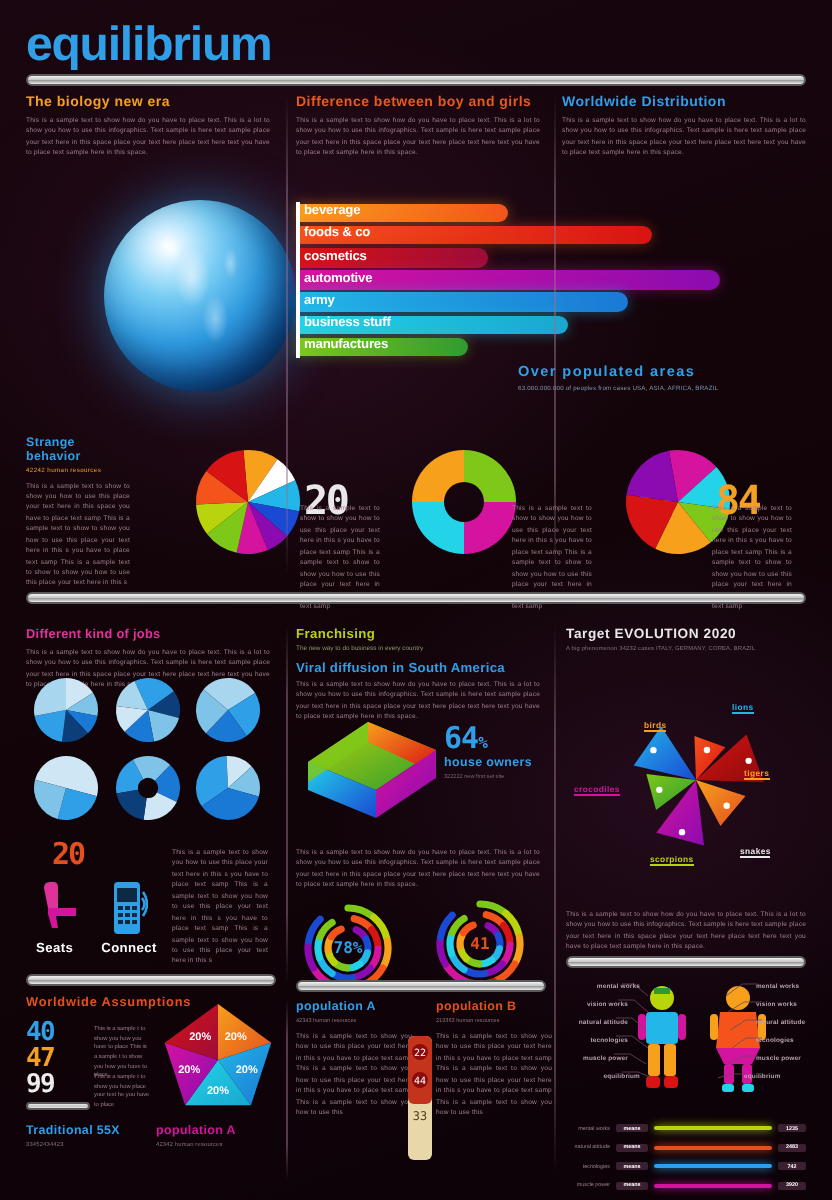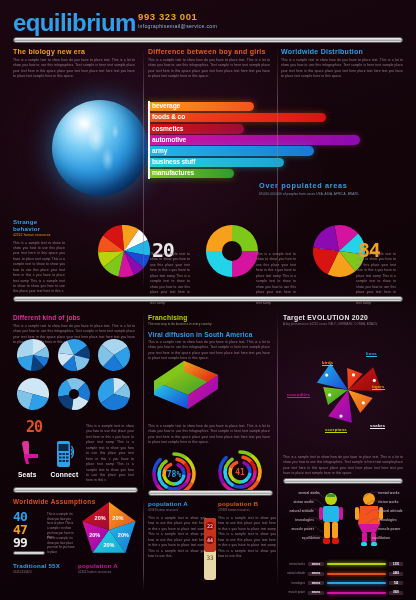--- a/index.html
+++ b/index.html
@@ -203,24 +203,20 @@
     position: absolute; width: 1px;
     background: linear-gradient(180deg, rgba(120,90,110,0) 0%, rgba(150,110,140,0.5) 20%, rgba(150,110,140,0.5) 80%, rgba(120,90,110,0) 100%);
   }
 </style>
 </head>
 <body>
 
 <div class="page">
 
   <div class="brand">equilibrium</div>
-  <div class="contact">
-    <div class="phone">993 323 001</div>
-    <div class="email">infographisemail@service.com</div>
-  </div>
   <div class="rule" id="rule-top"></div>
 
   <div class="col" id="col-bio">
     <h3>The biology new era</h3>
     <div class="body-txt">This is a sample text to show how do you have to place text. This is a lot to show you how to use this infographics. Text sample is here text sample place your text here in this space place your text here place text here text you have to place text sample here in this space.</div>
   </div>
   <div class="col" id="col-diff">
     <h3>Difference between boy and girls</h3>
     <div class="body-txt">This is a sample text to show how do you have to place text. This is a lot to show you how to use this infographics. Text sample is here text sample place your text here in this space place your text here place text here text you have to place text sample here in this space.</div>
   </div>
@@ -470,20 +466,25 @@
           <stop offset="100%" stop-color="#8c0bb0"></stop>
       </linearGradient>
     </defs>
     <polygon points="4,26 34,6 68,20 38,40" fill="url(#py1)"></polygon>
     <polygon points="34,6 68,20 64,30 34,16" fill="url(#py2)"></polygon>
     <polygon points="4,26 38,40 38,54 4,40" fill="url(#py3)"></polygon>
     <polygon points="38,40 68,20 68,34 38,54" fill="url(#py4)"></polygon>
     <polygon points="4,26 34,6 34,16 4,36" fill="#7ec81a" opacity="0.85"></polygon>
   </svg>
 
+  <div class="pct64">
+    <div class="n"><span>64</span><small>%</small></div>
+    <div class="c">house owners</div>
+    <div class="d">322222 new first set site</div>
+  </div>
   <div class="body-txt" style="position:absolute;left:148px;top:424px;width:122px">This is a sample text to show how do you have to place text. This is a lot to show you how to use this infographics. Text sample is here text sample place your text here in this space place your text here place text here text you have to place text sample here in this space.</div>
 
   <div id="gauge-host">
       <svg width="44" height="44" viewBox="0 0 44 44" style="position: absolute; left: 152px; top: 452px;">
         <path d="M22 2 A20 20 0 0 1 33.75570504584947 5.819660112501051" stroke="#7ec81a" stroke-width="3.6" fill="none" stroke-linecap="round"></path>
         <path d="M34.85575219373079 6.67911113762044 A20 20 0 0 1 41.40591452551993 17.161562088006647" stroke="#b9d40c" stroke-width="3.6" fill="none" stroke-linecap="round"></path>
         <path d="M41.69615506024416 18.527036446661395 A20 20 0 0 1 39.97588092598334 30.767422935781546" stroke="#f7a01c" stroke-width="3.6" fill="none" stroke-linecap="round"></path>
         <path d="M39.32050807568878 32 A20 20 0 0 1 30.134732861516007 40.27090915285201" stroke="#f4541c" stroke-width="3.6" fill="none" stroke-linecap="round"></path>
         <path d="M28.840402866513376 40.79385241571816 A20 20 0 0 1 16.48725288366002 41.22523391876638" stroke="#d81313" stroke-width="3.6" fill="none" stroke-linecap="round"></path>
         <path d="M15.159597133486626 40.79385241571817 A20 20 0 0 1 5.419248548899169 33.18385806941494" stroke="#d4139f" stroke-width="3.6" fill="none" stroke-linecap="round"></path>

